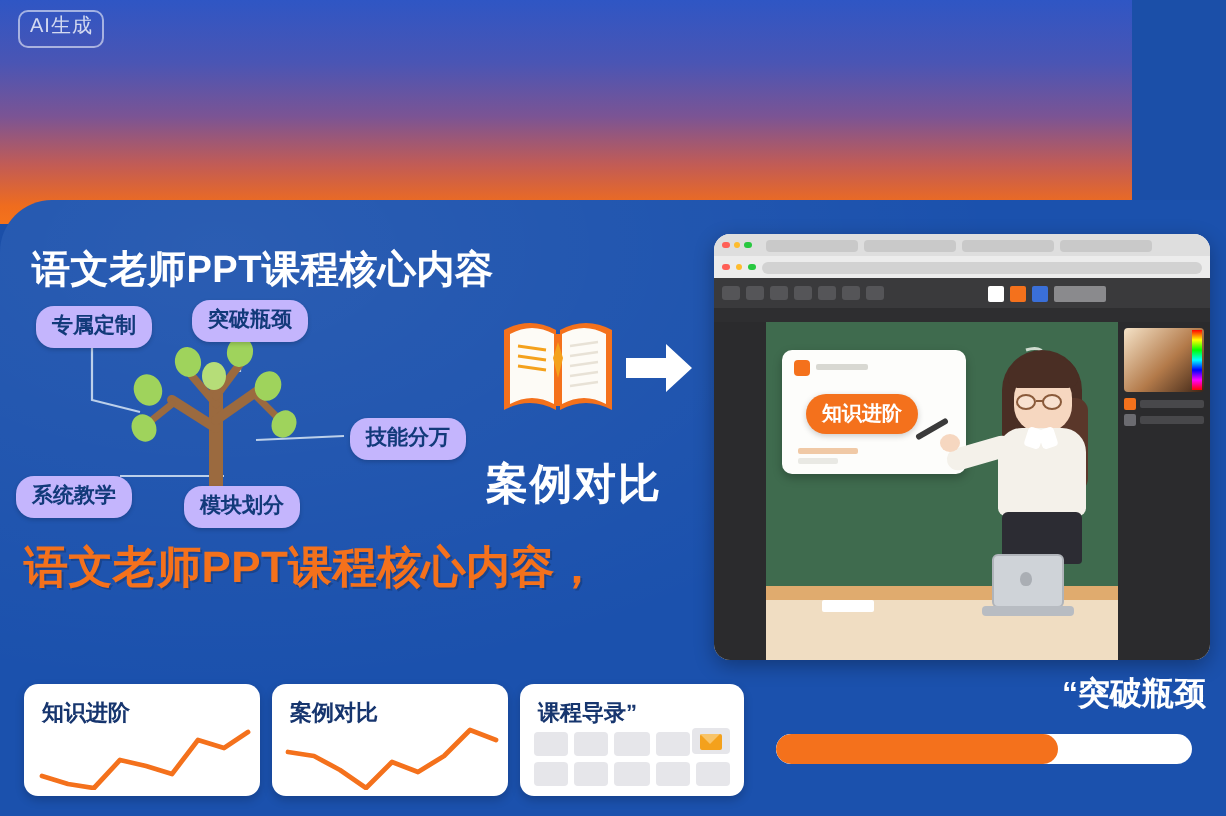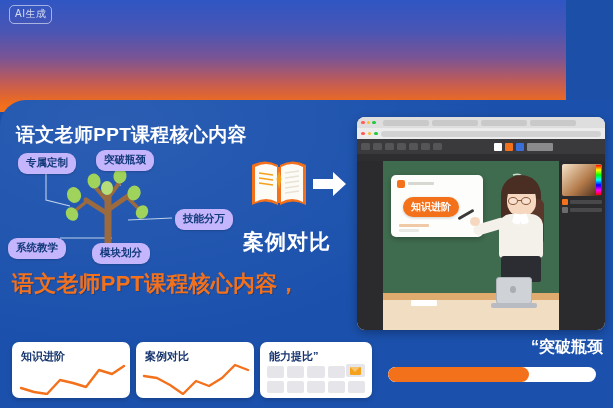--- a/index.html
+++ b/index.html
@@ -427,21 +427,21 @@
 </div>
 
 <div class="card card2">
   <div class="card-label">案例对比</div>
   <svg class="spark" width="118" height="34">
     <polyline points="8,15 21,17 34,24 47,33 60,20 73,25 86,17 99,4 112,9" fill="none" stroke="#f4711c" stroke-width="2.4" stroke-linejoin="round" stroke-linecap="round"></polyline>
   </svg>
 </div>
 
 <div class="card card3">
-  <div class="card-label">能力提比”</div>
+  <div class="card-label">课程导录”</div>
   <div class="card3-icon">
     <i class="envelope"></i>
   </div>
   <div class="blk-grid">
     <i class="blk"></i>
     <i class="blk"></i>
     <i class="blk"></i>
     <i class="blk"></i>
     <i class="blk" style="opacity:0"></i>
     <i class="blk"></i>

